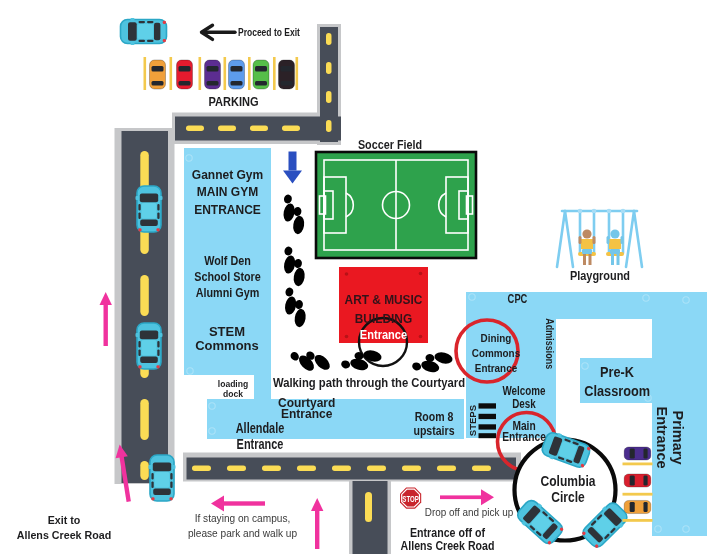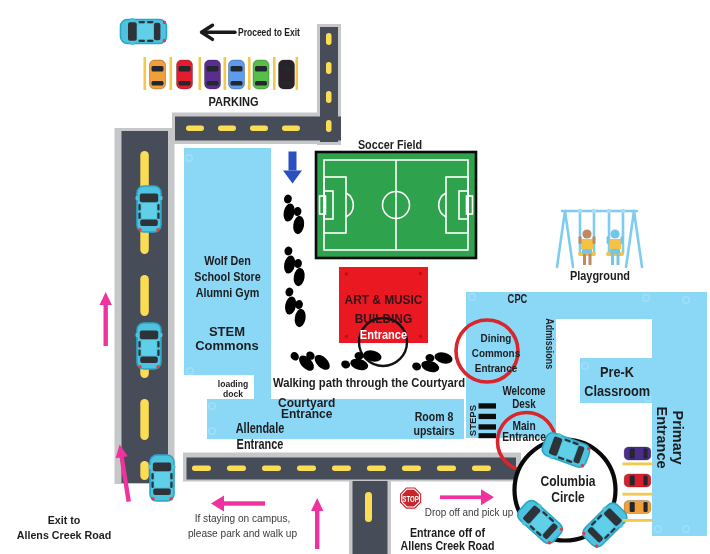--- a/index.html
+++ b/index.html
@@ -347,20 +347,21 @@
     <text x="410.6" y="501.6" font-size="8.6" font-weight="bold" fill="#fff" text-anchor="middle" textLength="16.5" lengthAdjust="spacingAndGlyphs" font-family="Liberation Sans, sans-serif">STOP</text>
   </g>
 </svg>
 
 <div class="lbl" style="left:187px;top:95.4px;width:93px;font-size:12.5px;transform:scaleX(0.885);">PARKING</div>
 
 <div class="lbl" style="left:238px;top:27.4px;width:74px;font-size:10px;white-space:nowrap;text-align:left;transform:scaleX(0.85);transform-origin:left center;">Proceed to Exit</div>
 
 <div class="lbl" style="left:340px;top:137px;width:100px;font-size:13px;transform:scaleX(0.83);">Soccer Field</div>
 
+<div class="lbl" style="left:184px;top:166.5px;width:87px;font-size:12px;line-height:17.5px;">Gannet Gym<br>MAIN GYM<br>ENTRANCE</div>
 
 <div class="lbl" style="left:184px;top:252.8px;width:87px;font-size:12px;line-height:16.3px;transform:scaleX(0.9);">Wolf Den<br>School Store<br>Alumni Gym</div>
 
 <div class="lbl" style="left:184px;top:324.5px;width:86px;font-size:13px;line-height:14px;">STEM<br>Commons</div>
 
 <div class="lbl" style="left:211px;top:379px;width:44px;font-size:9.5px;line-height:9.8px;transform:scaleX(0.9);">loading<br>dock</div>
 
 <div class="lbl" style="left:276.7px;top:397.6px;width:60px;font-size:12px;line-height:11.8px;">Courtyard<br>Entrance</div>
 
 <div class="lbl" style="left:215px;top:419.6px;width:90px;font-size:14px;line-height:16.6px;transform:scaleX(0.78);">Allendale<br>Entrance</div>

